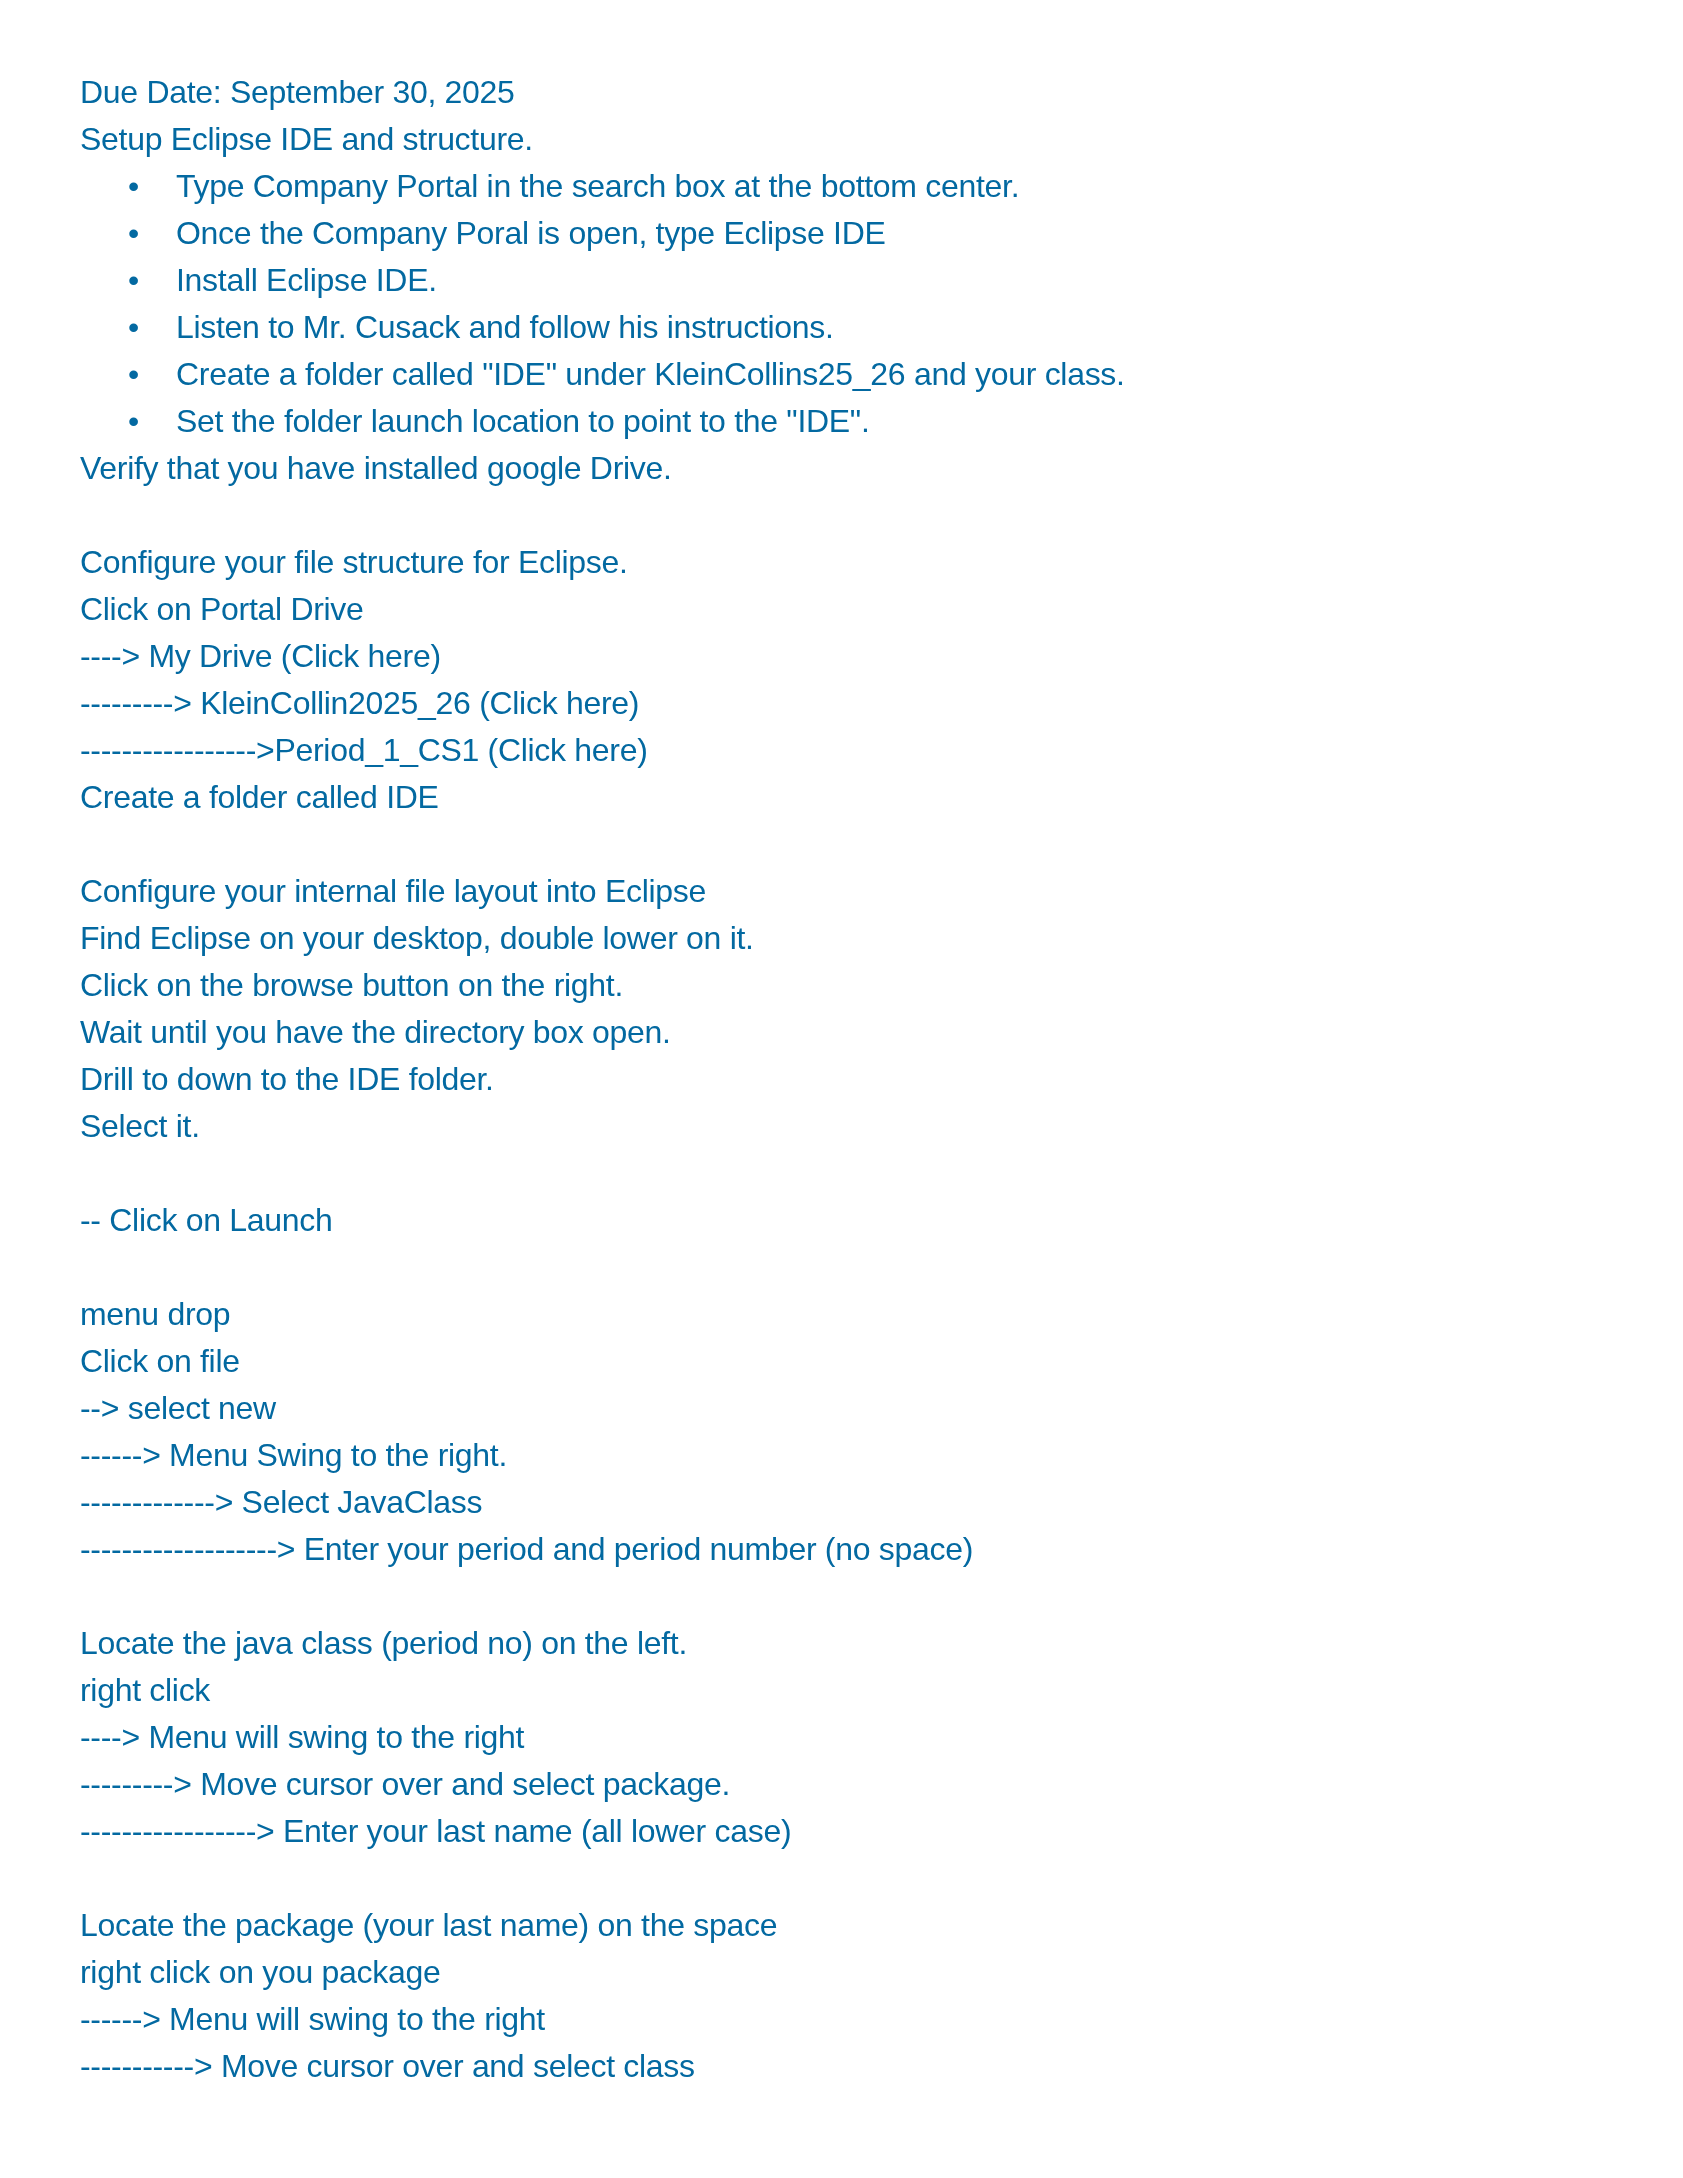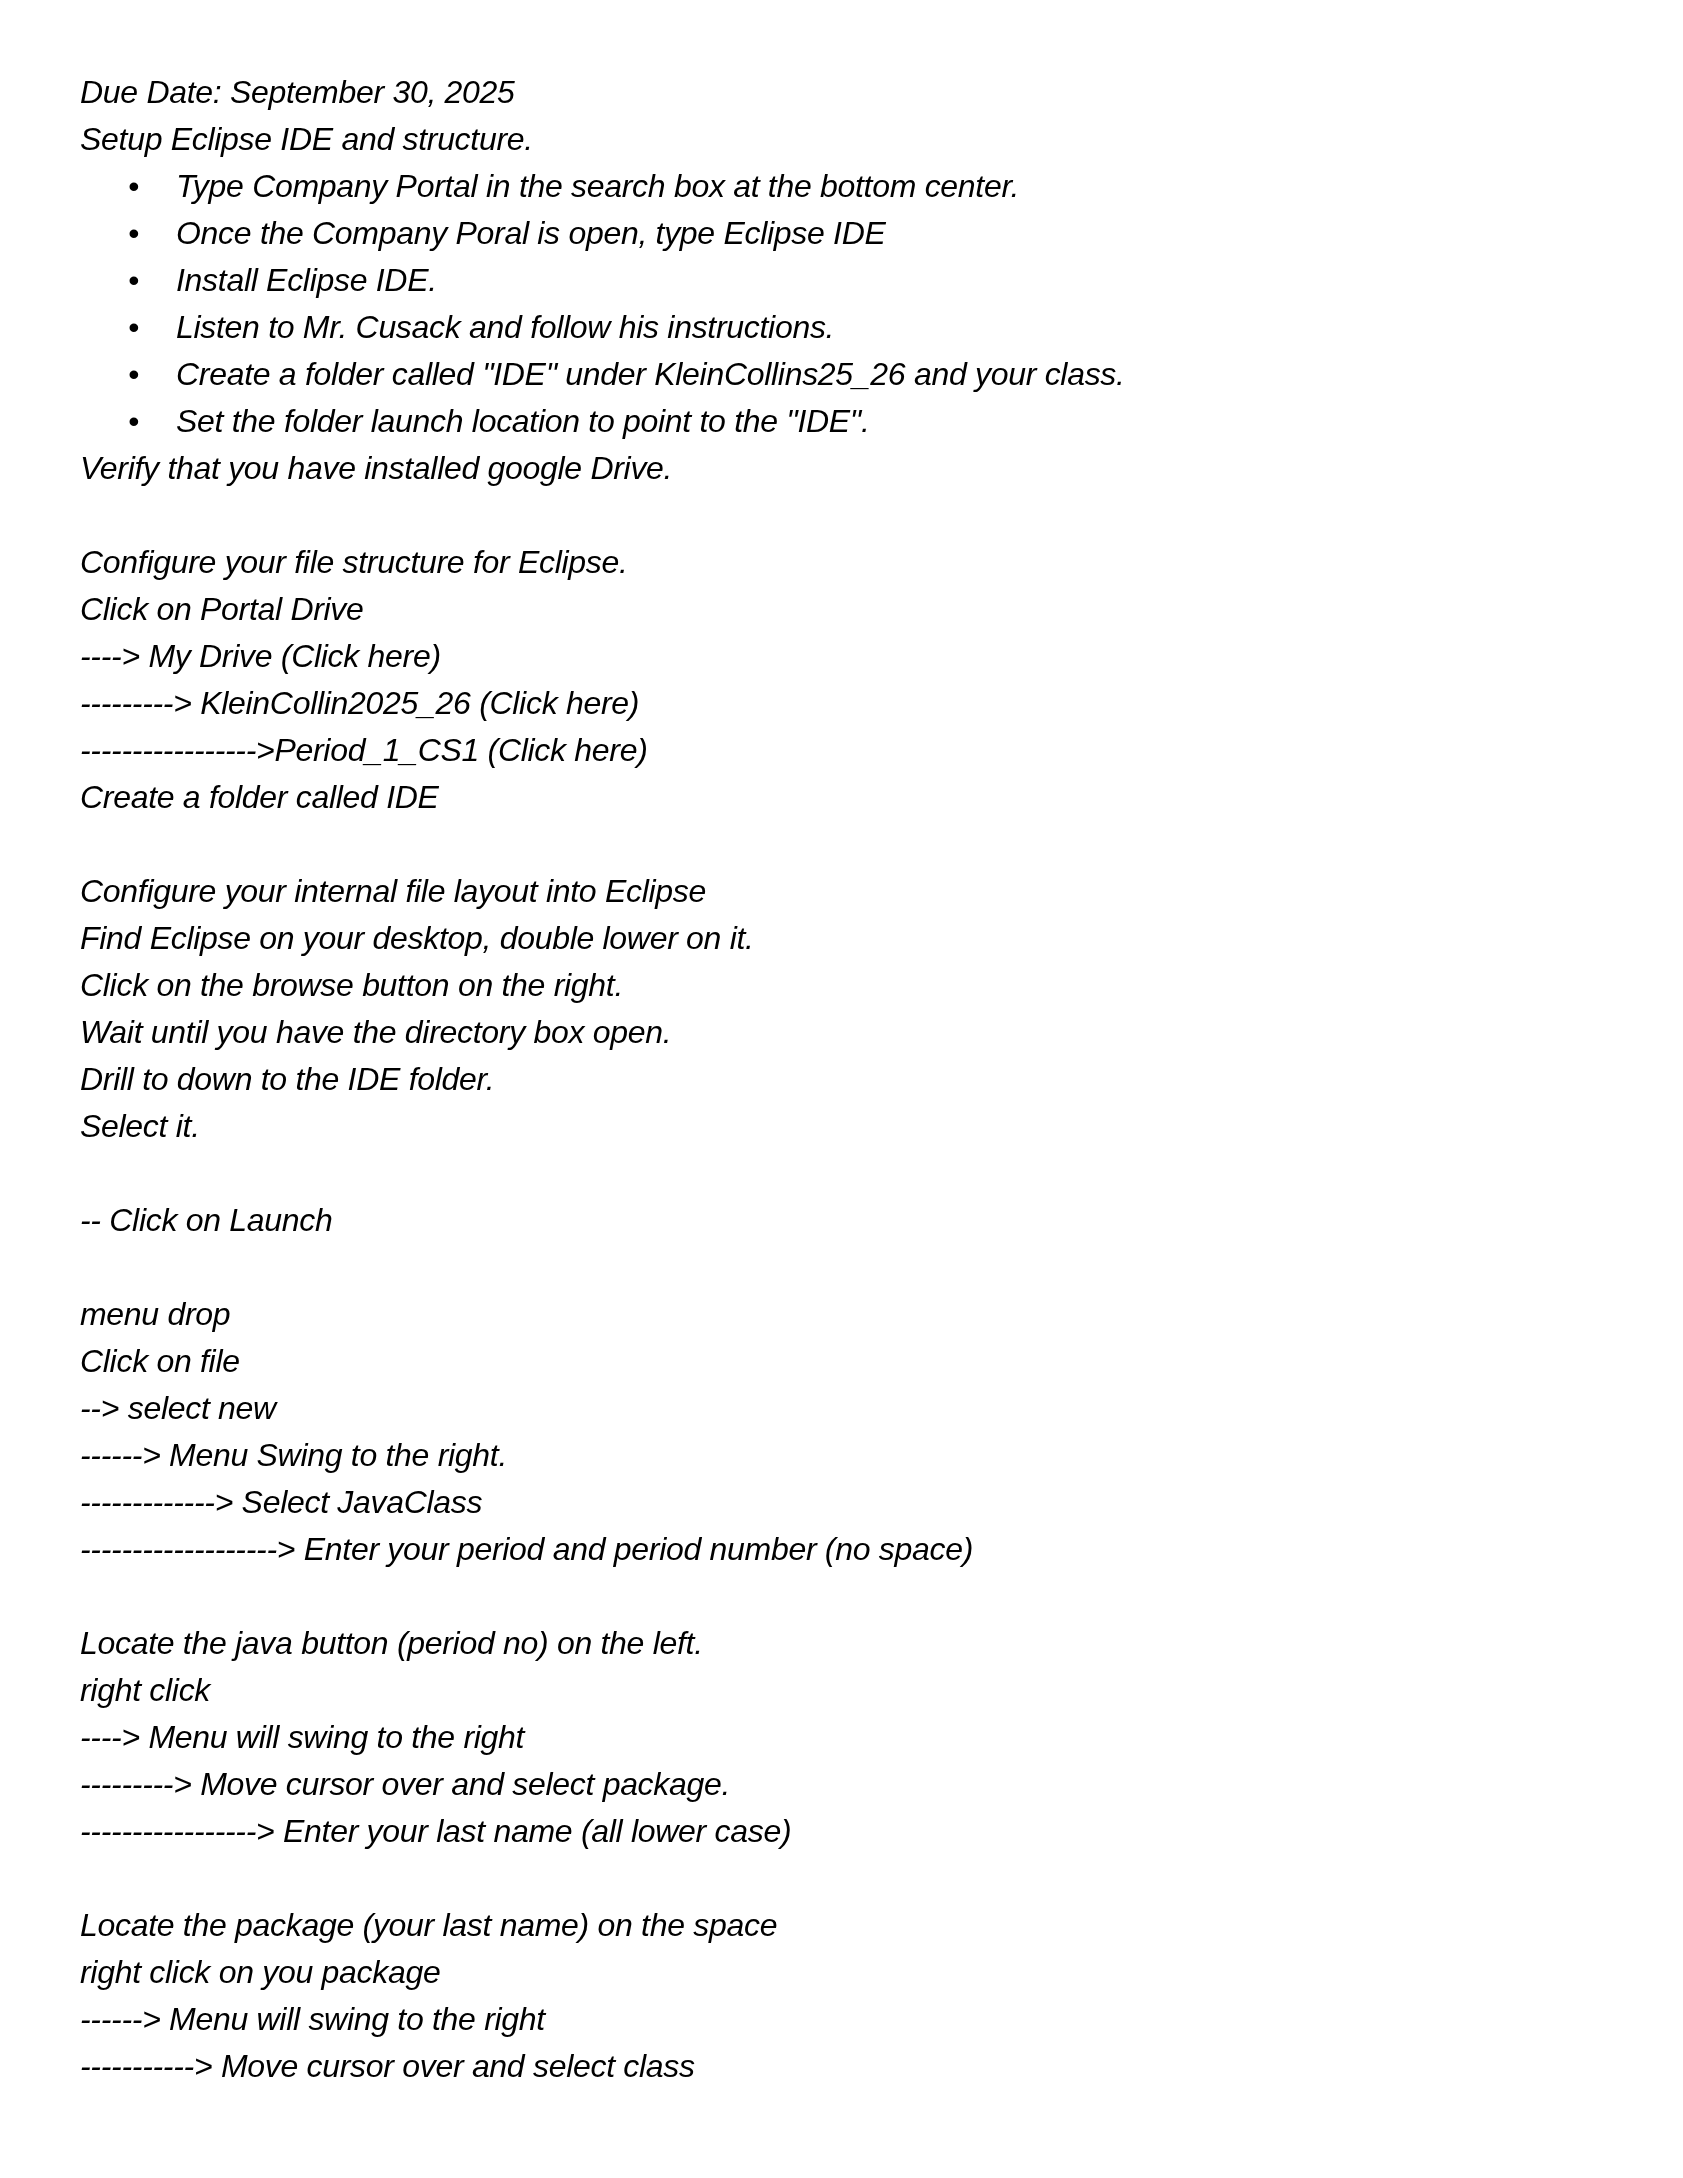--- a/index.html
+++ b/index.html
@@ -41,21 +41,21 @@
     flex: 0 0 96px;
   }
   .bullet-text {
     flex: 1 1 auto;
   }
 </style>
 </head>
 <body>
 
 <div class="page" style="background: rgb(255, 255, 255);">
-  <div class="doc" id="doc-body" style="color: #000000; font-style: italic;">
+  <div class="doc" id="doc-body" style="color: #0369a1;">
       <div class="line">Due Date: September 30, 2025</div>
       <div class="line">Setup Eclipse IDE and structure.</div>
       <div class="bullet-line">
         <span class="bullet-marker">•</span>
         <span class="bullet-text">Type Company Portal in the search box at the bottom center.</span>
       </div>
       <div class="bullet-line">
         <span class="bullet-marker">•</span>
         <span class="bullet-text">Once the Company Poral is open, type Eclipse IDE</span>
       </div>
@@ -93,21 +93,21 @@
       <div class="line"></div>
       <div class="line">-- Click on Launch</div>
       <div class="line"></div>
       <div class="line">menu drop</div>
       <div class="line">Click on file</div>
       <div class="line">--&gt; select new</div>
       <div class="line">------&gt; Menu Swing to the right.</div>
       <div class="line">-------------&gt; Select JavaClass</div>
       <div class="line">-------------------&gt; Enter your period and period number (no space)</div>
       <div class="line"></div>
-      <div class="line">Locate the java button (period no) on the left.</div>
+      <div class="line">Locate the java class (period no) on the left.</div>
       <div class="line">right click</div>
       <div class="line">----&gt; Menu will swing to the right</div>
       <div class="line">---------&gt; Move cursor over and select package.</div>
       <div class="line">-----------------&gt; Enter your last name (all lower case)</div>
       <div class="line"></div>
       <div class="line">Locate the package (your last name) on the space</div>
       <div class="line">right click on you package</div>
       <div class="line">------&gt; Menu will swing to the right</div>
       <div class="line">-----------&gt; Move cursor over and select class</div>
     </div>

